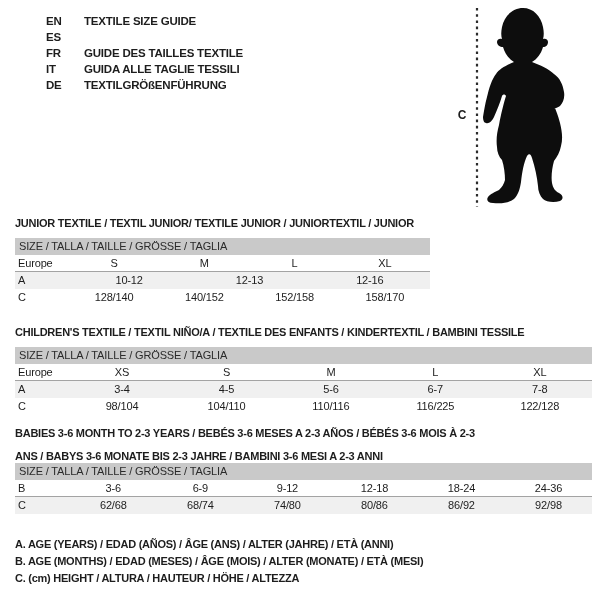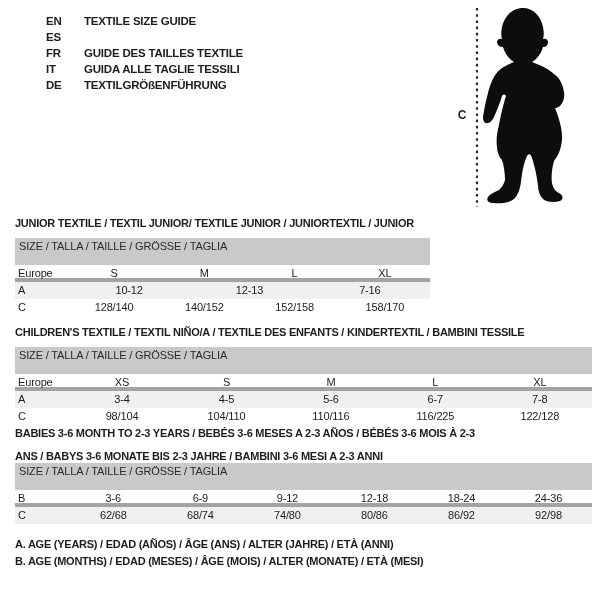--- a/index.html
+++ b/index.html
@@ -17,25 +17,25 @@
   .lang-code{width:38px;flex:0 0 38px;}
   .lang-title{white-space:nowrap;}
 
   
   .figure-svg{left:450px;top:0px;width:130px;height:215px;}
 
   
   .sec-title{font-size:11px;font-weight:bold;letter-spacing:-0.25px;line-height:23px;}
   .sizetable{font-size:11px;letter-spacing:-0.15px;}
   .thead{
-    height:27px;line-height:17px;background:#c9c9c9;color:#2a2a2a;
+    height:17px;line-height:17px;background:#c9c9c9;color:#2a2a2a;
     padding-left:4px;box-sizing:border-box;
   }
   .trow{display:flex;height:17px;line-height:17px;}
-  .trow:nth-of-type(2){border-bottom:4px solid #a3a3a3;box-sizing:border-box;}
+  .trow:nth-of-type(2){border-bottom:1px solid #a3a3a3;box-sizing:border-box;}
   .trow.shaded{background:#f0f0f0;}
   .tlabel{flex:0 0 13%;padding-left:3px;box-sizing:border-box;text-align:left;}
   .wide .tlabel{flex:0 0 9.5%;}
   .tcell{flex:1;text-align:center;}
 
   
   .notes{left:15px;top:536px;}
   .note-line{font-size:11px;font-weight:bold;letter-spacing:-0.25px;line-height:17px;white-space:nowrap;}
 </style>
 </head>
@@ -120,21 +120,21 @@
     <div class="tlabel">Europe</div>
     <div class="tcell">S</div>
     <div class="tcell">M</div>
     <div class="tcell">L</div>
     <div class="tcell">XL</div>
   </div>
   <div class="trow shaded">
     <div class="tlabel">A</div>
     <div class="tcell">10-12</div>
     <div class="tcell">12-13</div>
-    <div class="tcell">7-16</div>
+    <div class="tcell">12-16</div>
   </div>
   <div class="trow">
     <div class="tlabel">C</div>
     <div class="tcell">128/140</div>
     <div class="tcell">140/152</div>
     <div class="tcell">152/158</div>
     <div class="tcell">158/170</div>
   </div>
 </div>
 
@@ -186,13 +186,14 @@
     <div class="tcell">74/80</div>
     <div class="tcell">80/86</div>
     <div class="tcell">86/92</div>
     <div class="tcell">92/98</div>
   </div>
 </div>
 
 <div class="abs notes">
   <div class="note-line">A. AGE (YEARS) / EDAD (AÑOS) / ÂGE (ANS) / ALTER (JAHRE) / ETÀ (ANNI)</div>
   <div class="note-line">B. AGE (MONTHS) / EDAD (MESES) / ÂGE (MOIS) / ALTER (MONATE) / ETÀ (MESI)</div>
+  <div class="note-line">C. (cm) HEIGHT / ALTURA / HAUTEUR / HÖHE / ALTEZZA</div>
 </div>
 
 </body></html>

